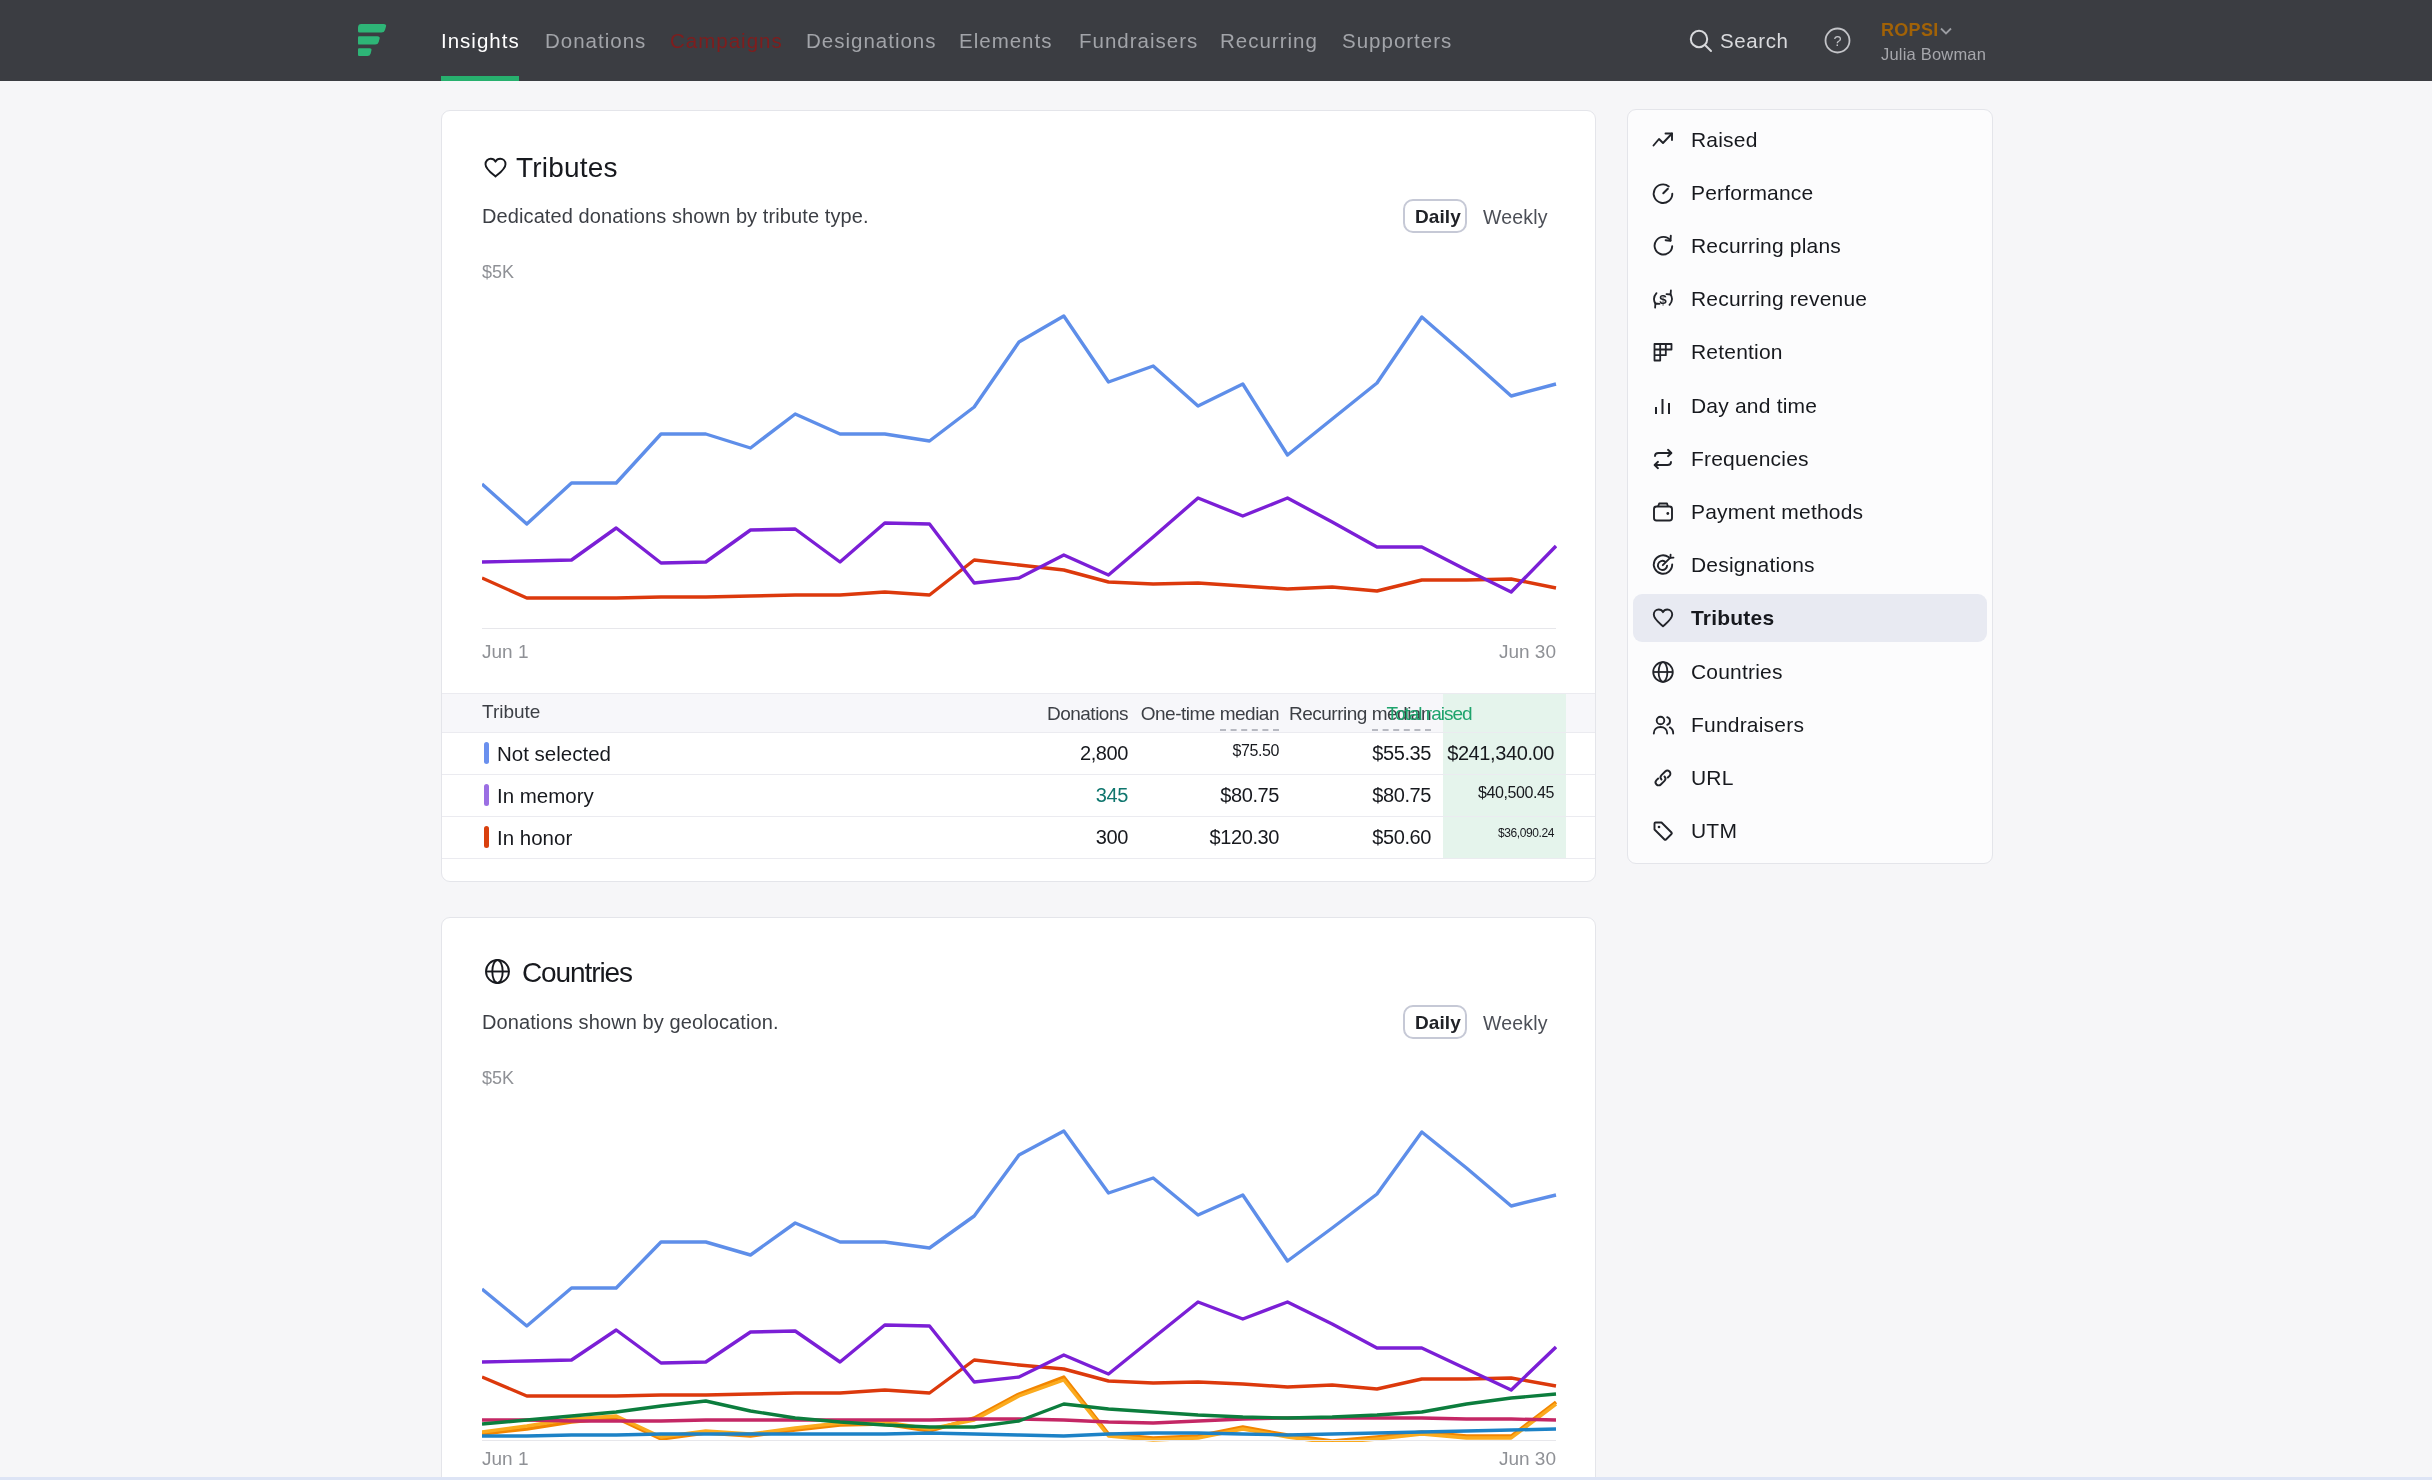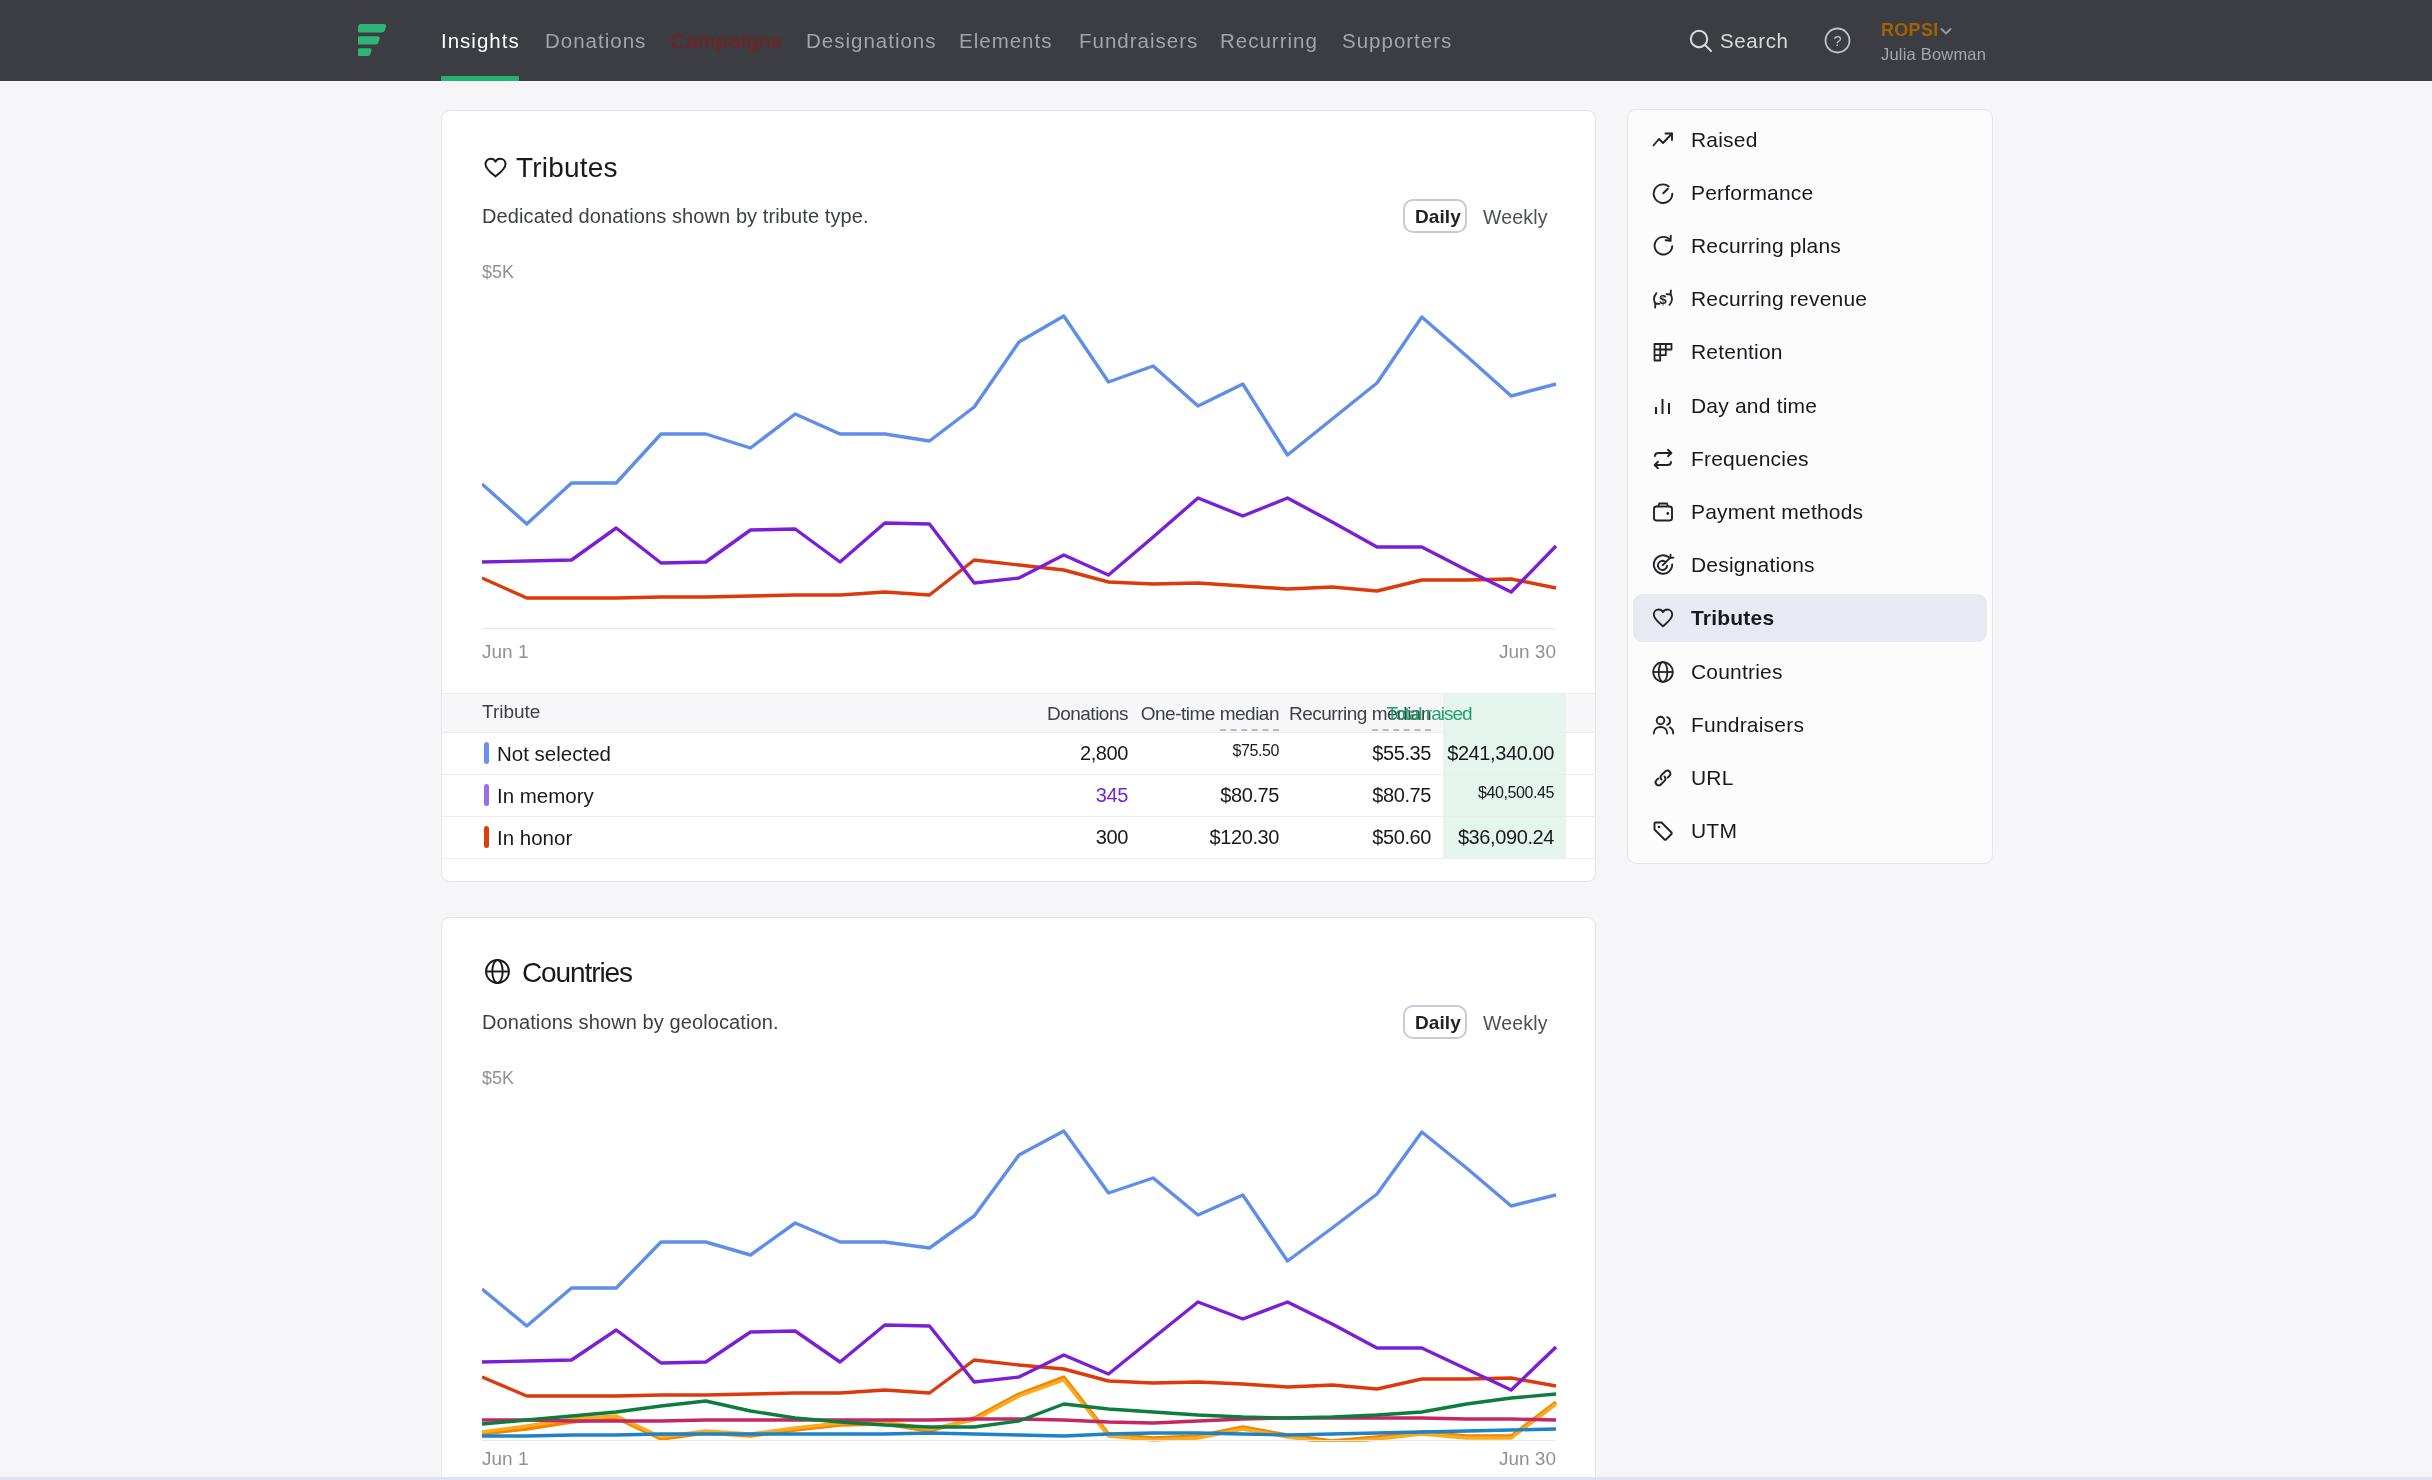--- a/index.html
+++ b/index.html
@@ -69,30 +69,30 @@
 <div class="abs" style="left:1181px;top:703px;width:250px;text-align:right;font-size:19px;letter-spacing:-0.5px;color:#3c3f45;">Recurring <span style="display:inline-block;border-bottom:2px dashed #b7b9c1;padding-bottom:4px;">median</span></div>
 <div class="abs" style="left:1304px;top:703px;width:250px;text-align:center;font-size:19px;letter-spacing:-1px;color:#1ea36c;">Total raised</div>
 <div class="abs" style="left:484px;top:742px;width:5px;height:22px;border-radius:3px;background:#6a90ee;"></div>
 <div class="abs" style="left:497px;top:742px;font-size:20.5px;color:#17191e;">Not selected</div>
 <div class="abs" style="left:878px;top:742px;width:250px;text-align:right;font-size:20px;letter-spacing:-0.4px;color:#17191e;">2,800</div>
 <div class="abs" style="left:1029px;top:742px;width:250px;text-align:right;font-size:16px;letter-spacing:-0.4px;color:#17191e;">$75.50</div>
 <div class="abs" style="left:1181px;top:742px;width:250px;text-align:right;font-size:20px;letter-spacing:-0.4px;color:#17191e;">$55.35</div>
 <div class="abs" style="left:1304px;top:742px;width:250px;text-align:right;font-size:20px;letter-spacing:-0.4px;color:#17191e;">$241,340.00</div>
 <div class="abs" style="left:484px;top:784px;width:5px;height:22px;border-radius:3px;background:#9b6fe3;"></div>
 <div class="abs" style="left:497px;top:784px;font-size:20.5px;color:#17191e;">In memory</div>
-<div class="abs" style="left:878px;top:784px;width:250px;text-align:right;font-size:20px;letter-spacing:-0.4px;color:#6d28d9;">345</div>
+<div class="abs" style="left:878px;top:784px;width:250px;text-align:right;font-size:20px;letter-spacing:-0.4px;color:#0f766e;">345</div>
 <div class="abs" style="left:1029px;top:784px;width:250px;text-align:right;font-size:20px;letter-spacing:-0.4px;color:#17191e;">$80.75</div>
 <div class="abs" style="left:1181px;top:784px;width:250px;text-align:right;font-size:20px;letter-spacing:-0.4px;color:#17191e;">$80.75</div>
 <div class="abs" style="left:1304px;top:784px;width:250px;text-align:right;font-size:16px;letter-spacing:-0.4px;color:#17191e;">$40,500.45</div>
 <div class="abs" style="left:484px;top:826px;width:5px;height:22px;border-radius:3px;background:#d9400e;"></div>
 <div class="abs" style="left:497px;top:826px;font-size:20.5px;color:#17191e;">In honor</div>
 <div class="abs" style="left:878px;top:826px;width:250px;text-align:right;font-size:20px;letter-spacing:-0.4px;color:#17191e;">300</div>
 <div class="abs" style="left:1029px;top:826px;width:250px;text-align:right;font-size:20px;letter-spacing:-0.4px;color:#17191e;">$120.30</div>
 <div class="abs" style="left:1181px;top:826px;width:250px;text-align:right;font-size:20px;letter-spacing:-0.4px;color:#17191e;">$50.60</div>
-<div class="abs" style="left:1304px;top:826px;width:250px;text-align:right;font-size:20px;letter-spacing:-0.4px;color:#17191e;">$36,090.24</div>
+<div class="abs" style="left:1304px;top:826px;width:250px;text-align:right;font-size:12px;letter-spacing:-0.4px;color:#17191e;">$36,090.24</div>
 <div class="card" style="left:441px;top:917px;width:1155px;height:561px;border-radius:9px 9px 0 0;"></div>
 <svg class="abs" style="left:484px;top:958px;" width="27" height="27" viewBox="0 0 27 27">
 <circle cx="13.5" cy="13.5" r="11.5" fill="none" stroke="#17191e" stroke-width="1.9"></circle>
 <ellipse cx="13.5" cy="13.5" rx="5.2" ry="11.5" fill="none" stroke="#17191e" stroke-width="1.9"></ellipse>
 <line x1="2" y1="13.5" x2="25" y2="13.5" stroke="#17191e" stroke-width="1.9"></line>
 </svg>
 <div class="abs" style="left:522px;top:957px;font-size:28px;letter-spacing:-1.1px;color:#17191e;">Countries</div>
 <div class="abs" style="left:482px;top:1011px;font-size:20px;letter-spacing:0.1px;color:#3c3f45;">Donations shown by geolocation.</div>
 <div class="abs" style="left:1403px;top:1005px;width:64px;height:34px;border:2px solid #c6c9d6;border-radius:10px;background:#fff;"></div>
 <div class="abs" style="left:1415px;top:1012px;font-size:19px;font-weight:bold;letter-spacing:0.1px;color:#202227;">Daily</div>

